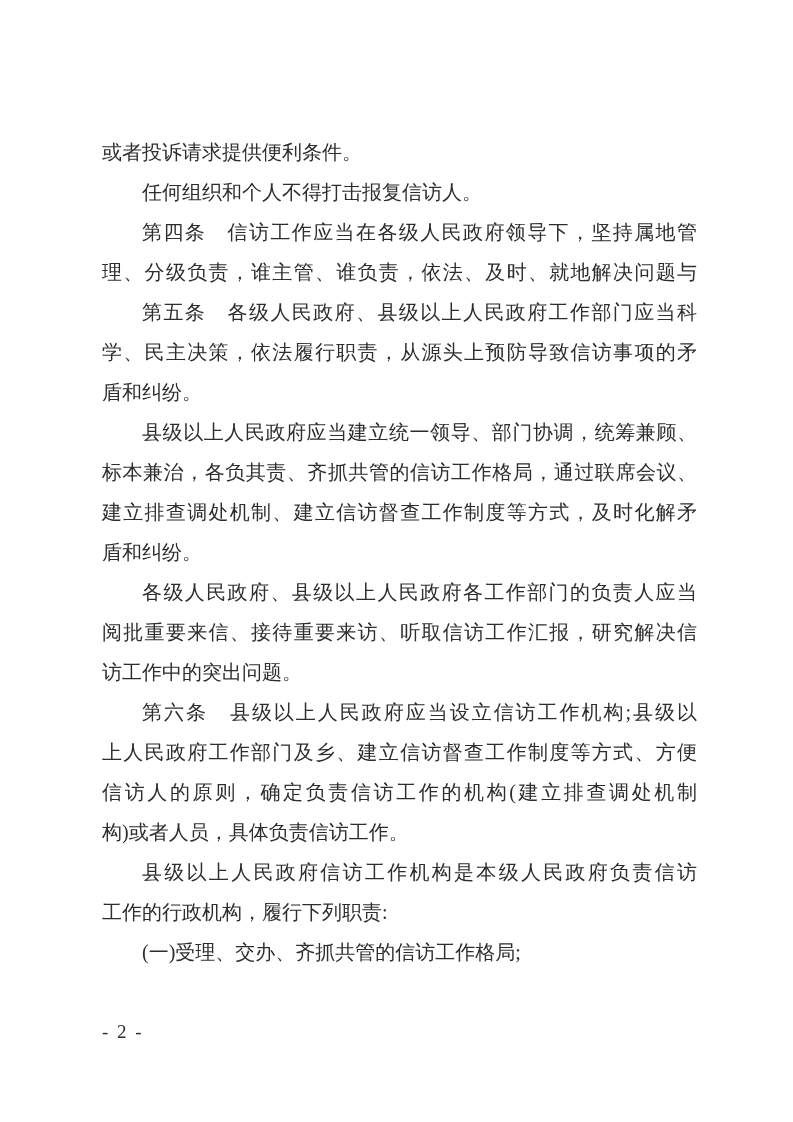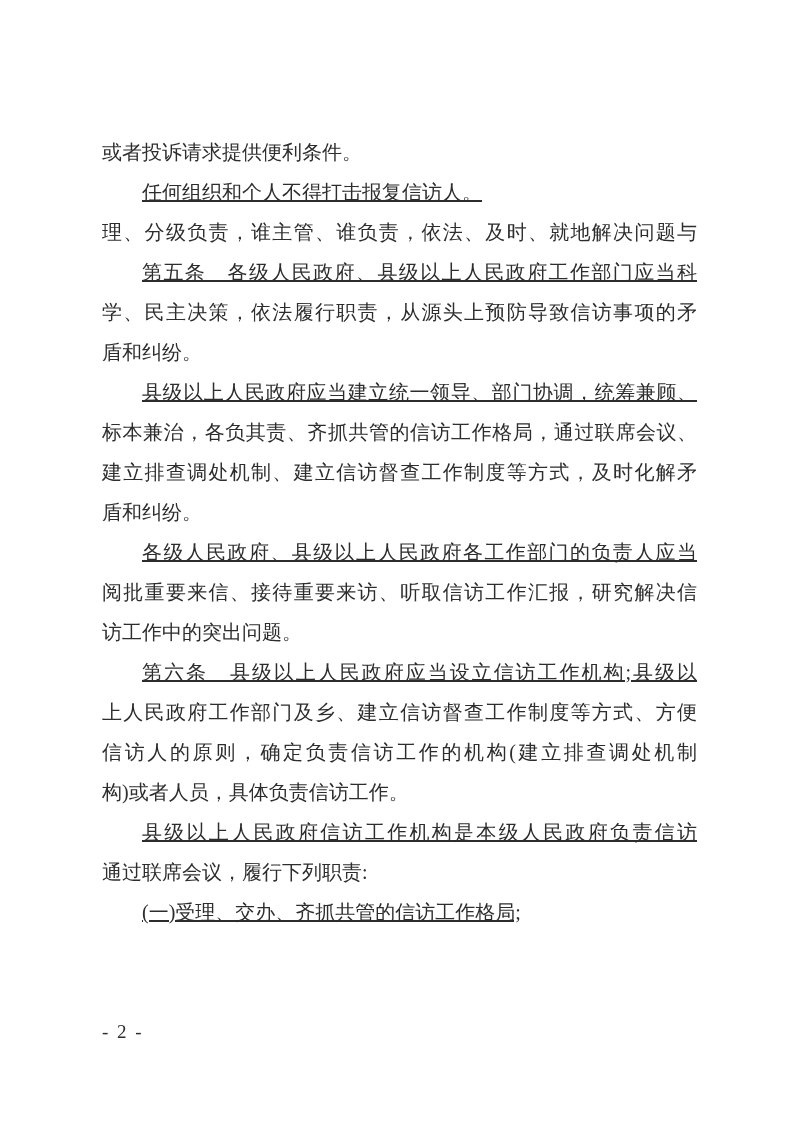--- a/index.html
+++ b/index.html
@@ -32,21 +32,20 @@
     color: #2d2d2d;
     text-align: left;
     overflow: visible;
   }
   .line.justify {
     text-align: justify;
     text-align-last: justify;
   }
   .line.indent {
     padding-left: 40px;
-    text-decoration: underline;
   }
   .page-number {
     position: absolute;
     left: 102px;
     top: 1012px;
     height: 40px;
     line-height: 40px;
     font-size: 19px;
     letter-spacing: 2px;
     color: #2d2d2d;
@@ -57,20 +56,21 @@
 
 <div class="page" style="background: rgb(255, 255, 255); border-radius: 12px;">
   <div class="text-block" style="color: rgb(45, 45, 45);">
       <div class="paragraph">
         <div class="line">或者投诉请求提供便利条件。</div>
       </div>
       <div class="paragraph">
         <div class="line indent">任何组织和个人不得打击报复信访人。</div>
       </div>
       <div class="paragraph">
+        <div class="line indent justify">第四条　信访工作应当在各级人民政府领导下，坚持属地管</div>
         <div class="line justify">理、分级负责，谁主管、谁负责，依法、及时、就地解决问题与</div>
       </div>
       <div class="paragraph">
         <div class="line indent justify">第五条　各级人民政府、县级以上人民政府工作部门应当科</div>
         <div class="line justify">学、民主决策，依法履行职责，从源头上预防导致信访事项的矛</div>
         <div class="line">盾和纠纷。</div>
       </div>
       <div class="paragraph">
         <div class="line indent justify">县级以上人民政府应当建立统一领导、部门协调，统筹兼顾、</div>
         <div class="line justify">标本兼治，各负其责、齐抓共管的信访工作格局，通过联席会议、</div>
@@ -83,20 +83,20 @@
         <div class="line">访工作中的突出问题。</div>
       </div>
       <div class="paragraph">
         <div class="line indent justify">第六条　县级以上人民政府应当设立信访工作机构;县级以</div>
         <div class="line justify">上人民政府工作部门及乡、建立信访督查工作制度等方式、方便</div>
         <div class="line justify">信访人的原则，确定负责信访工作的机构(建立排查调处机制</div>
         <div class="line">构)或者人员，具体负责信访工作。</div>
       </div>
       <div class="paragraph">
         <div class="line indent justify">县级以上人民政府信访工作机构是本级人民政府负责信访</div>
-        <div class="line">通过联席会议，履行下列职责:</div>
+        <div class="line">工作的行政机构，履行下列职责:</div>
       </div>
       <div class="paragraph">
         <div class="line indent">(一)受理、交办、齐抓共管的信访工作格局;</div>
       </div>
     </div>
   <div class="page-number">- 2 -</div>
 </div>
 
 </body></html>

